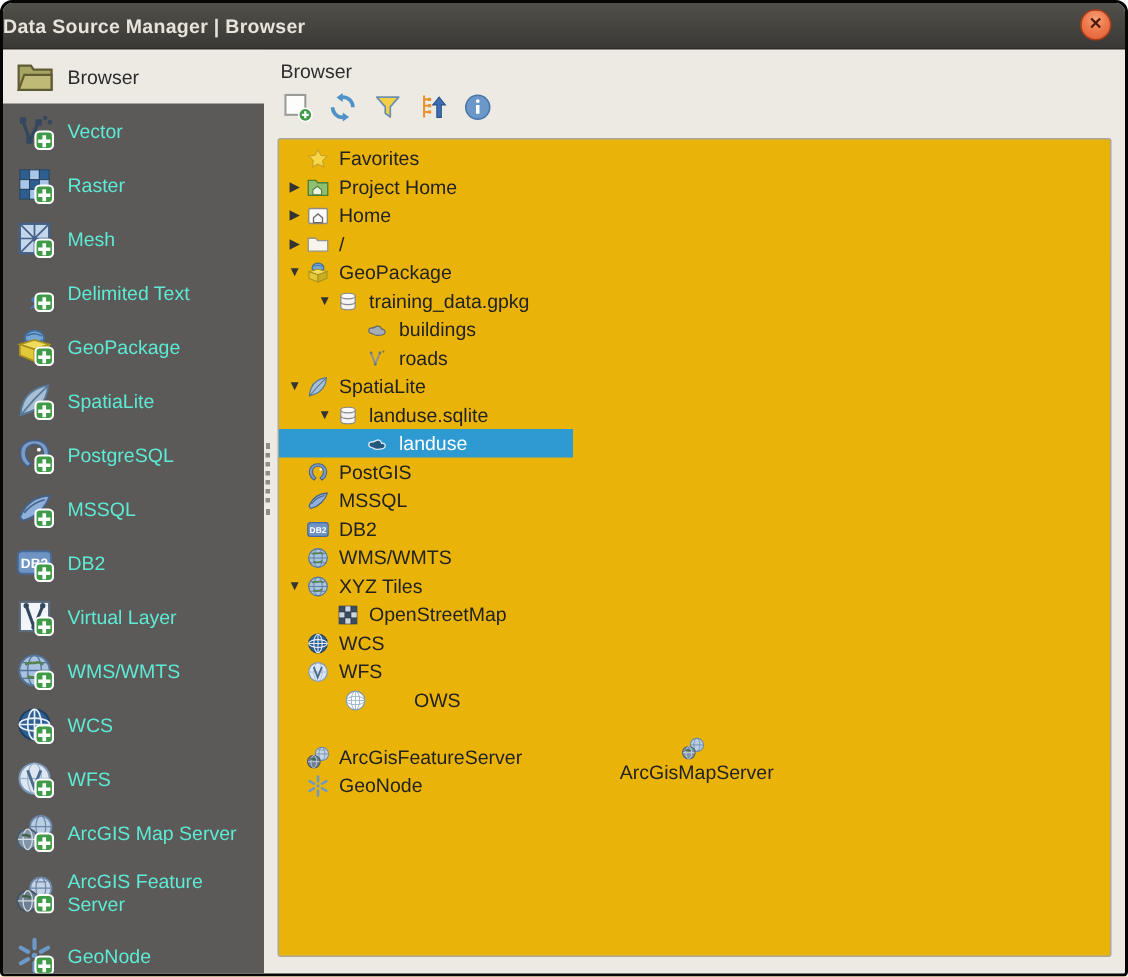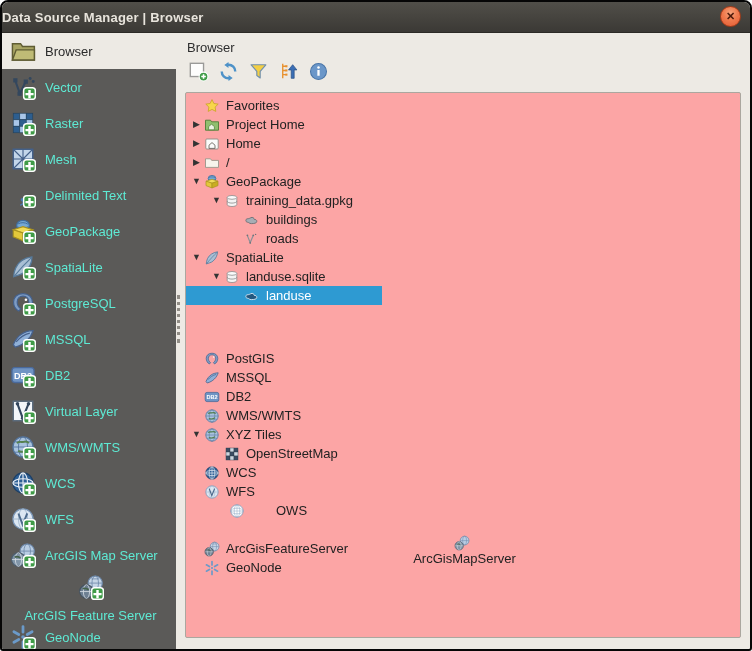--- a/index.html
+++ b/index.html
@@ -22,30 +22,30 @@
     border:1px solid #a63c19; color:#4d1a0b; font-size:11px; font-weight:bold;
     display:flex; align-items:center; justify-content:center; cursor:pointer; padding:0;
     line-height:1;
   }
   .content { flex:1; display:flex; position:relative; min-height:0; }
   .sidebar { flex:0 0 174px; width:174px; background:#5b5a58; display:flex; flex-direction:column; overflow:hidden; }
   .tab {
     flex:0 0 36px; height:36px; display:flex; align-items:center; gap:9px;
     padding:0 4px 0 7px; color:#5eead4; font-size:13px; cursor:pointer; box-sizing:border-box;
   }
-  .tab.two-line { flex-basis:46px; height:46px; line-height:1.15;flex-direction:column; }
+  .tab.two-line { flex-basis:46px; height:46px; line-height:1.15; }
   .tab.selected { background:#edeae4; color:#2b2b2b; }
   .tab .ticon { width:27px; height:27px; flex:0 0 27px; display:flex; align-items:center; justify-content:center; }
   .tab .tab-label { white-space:normal; }
   .main { flex:1; display:flex; flex-direction:column; padding:6px 9px 11px 9px; min-width:0; }
   .panel-title { font-size:13px; color:#2d2d2d; margin:1px 0 6px 2px; }
   .toolbar { display:flex; gap:6px; margin:0 0 7px 1px; }
   .tbtn { width:24px; height:24px; background:transparent; border:none; padding:1px; cursor:pointer; display:flex; align-items:center; justify-content:center; }
   .tree {
-    flex:1; background:#fca5a5; border:1px solid #aba79f; border-radius:2px;
+    flex:1; background:#eab308; border:1px solid #aba79f; border-radius:2px;
     padding-top:3px; overflow:hidden; font-size:13px; color:#222222;
   }
   .trow { height:19px; display:flex; align-items:center; cursor:pointer; box-sizing:border-box; }
   .trow .arrow { width:15px; flex:0 0 15px; font-size:9px; color:#333; text-align:center; line-height:19px; }
   .trow .ticon16 { width:16px; height:16px; flex:0 0 16px; margin-right:6px; display:flex; }
   .trow .tlabel { white-space:nowrap; }
   .trow.selected { background:#2e9ad2; color:#ffffff; width:196px; }
   .splitter { position:absolute; left:175px; top:262px; height:48px; width:3px; border-left:3px dotted #908c85; }
 </style>
 </head>
@@ -430,21 +430,21 @@
           </div>
           <div class="trow selected" style="padding-left: 43px;">
             <span class="arrow"></span>
             <span class="ticon16">
               <svg viewBox="0 0 16 16" width="16" height="16" xmlns="http://www.w3.org/2000/svg">
                 <path d="M3.2 6.8C1.6 6.9 1.2 9.9 3.4 10.2c1.9.3 1.7 1.4 3.9 1.4 2.8 0 5.5-.3 5.5-2.3 0-1.5-1.4-2-2.4-1.8-.3-1.6-1.9-2.6-3.4-1.9-1.1.5-1.5 1-3.8 1.2z" fill="#23577e" stroke="#ddeaf5" stroke-width="0.9"></path>
               </svg>
             </span>
             <span class="tlabel">landuse</span>
           </div>
-          <div class="trow" style="padding-left: 3px; margin-top: 44px;">
+          <div class="trow" style="padding-left: 3px;">
             <span class="arrow"></span>
             <span class="ticon16">
               <svg viewBox="0 0 16 16" width="16" height="16" xmlns="http://www.w3.org/2000/svg">
                 <path d="M8 2.2c3.6 0 5.8 2.2 5.8 5.2 0 2.6-1.4 4.6-3.2 5.6l-1.2-1.4c1.4-1 2.2-2.4 2.2-4.2 0-2.2-1.6-3.6-3.6-3.6S4.4 5.2 4.4 7.4c0 1.8.8 3.2 2.2 4.2l-1.2 1.4C3.6 12 2.2 10 2.2 7.4c0-3 2.2-5.2 5.8-5.2z" fill="#7d9cc4" stroke="#43608c" stroke-width="0.7"></path>
                 <circle cx="9.8" cy="6" r="0.8" fill="#ffffff"></circle>
               </svg>
             </span>
             <span class="tlabel">PostGIS</span>
           </div>
           <div class="trow" style="padding-left: 3px;">

